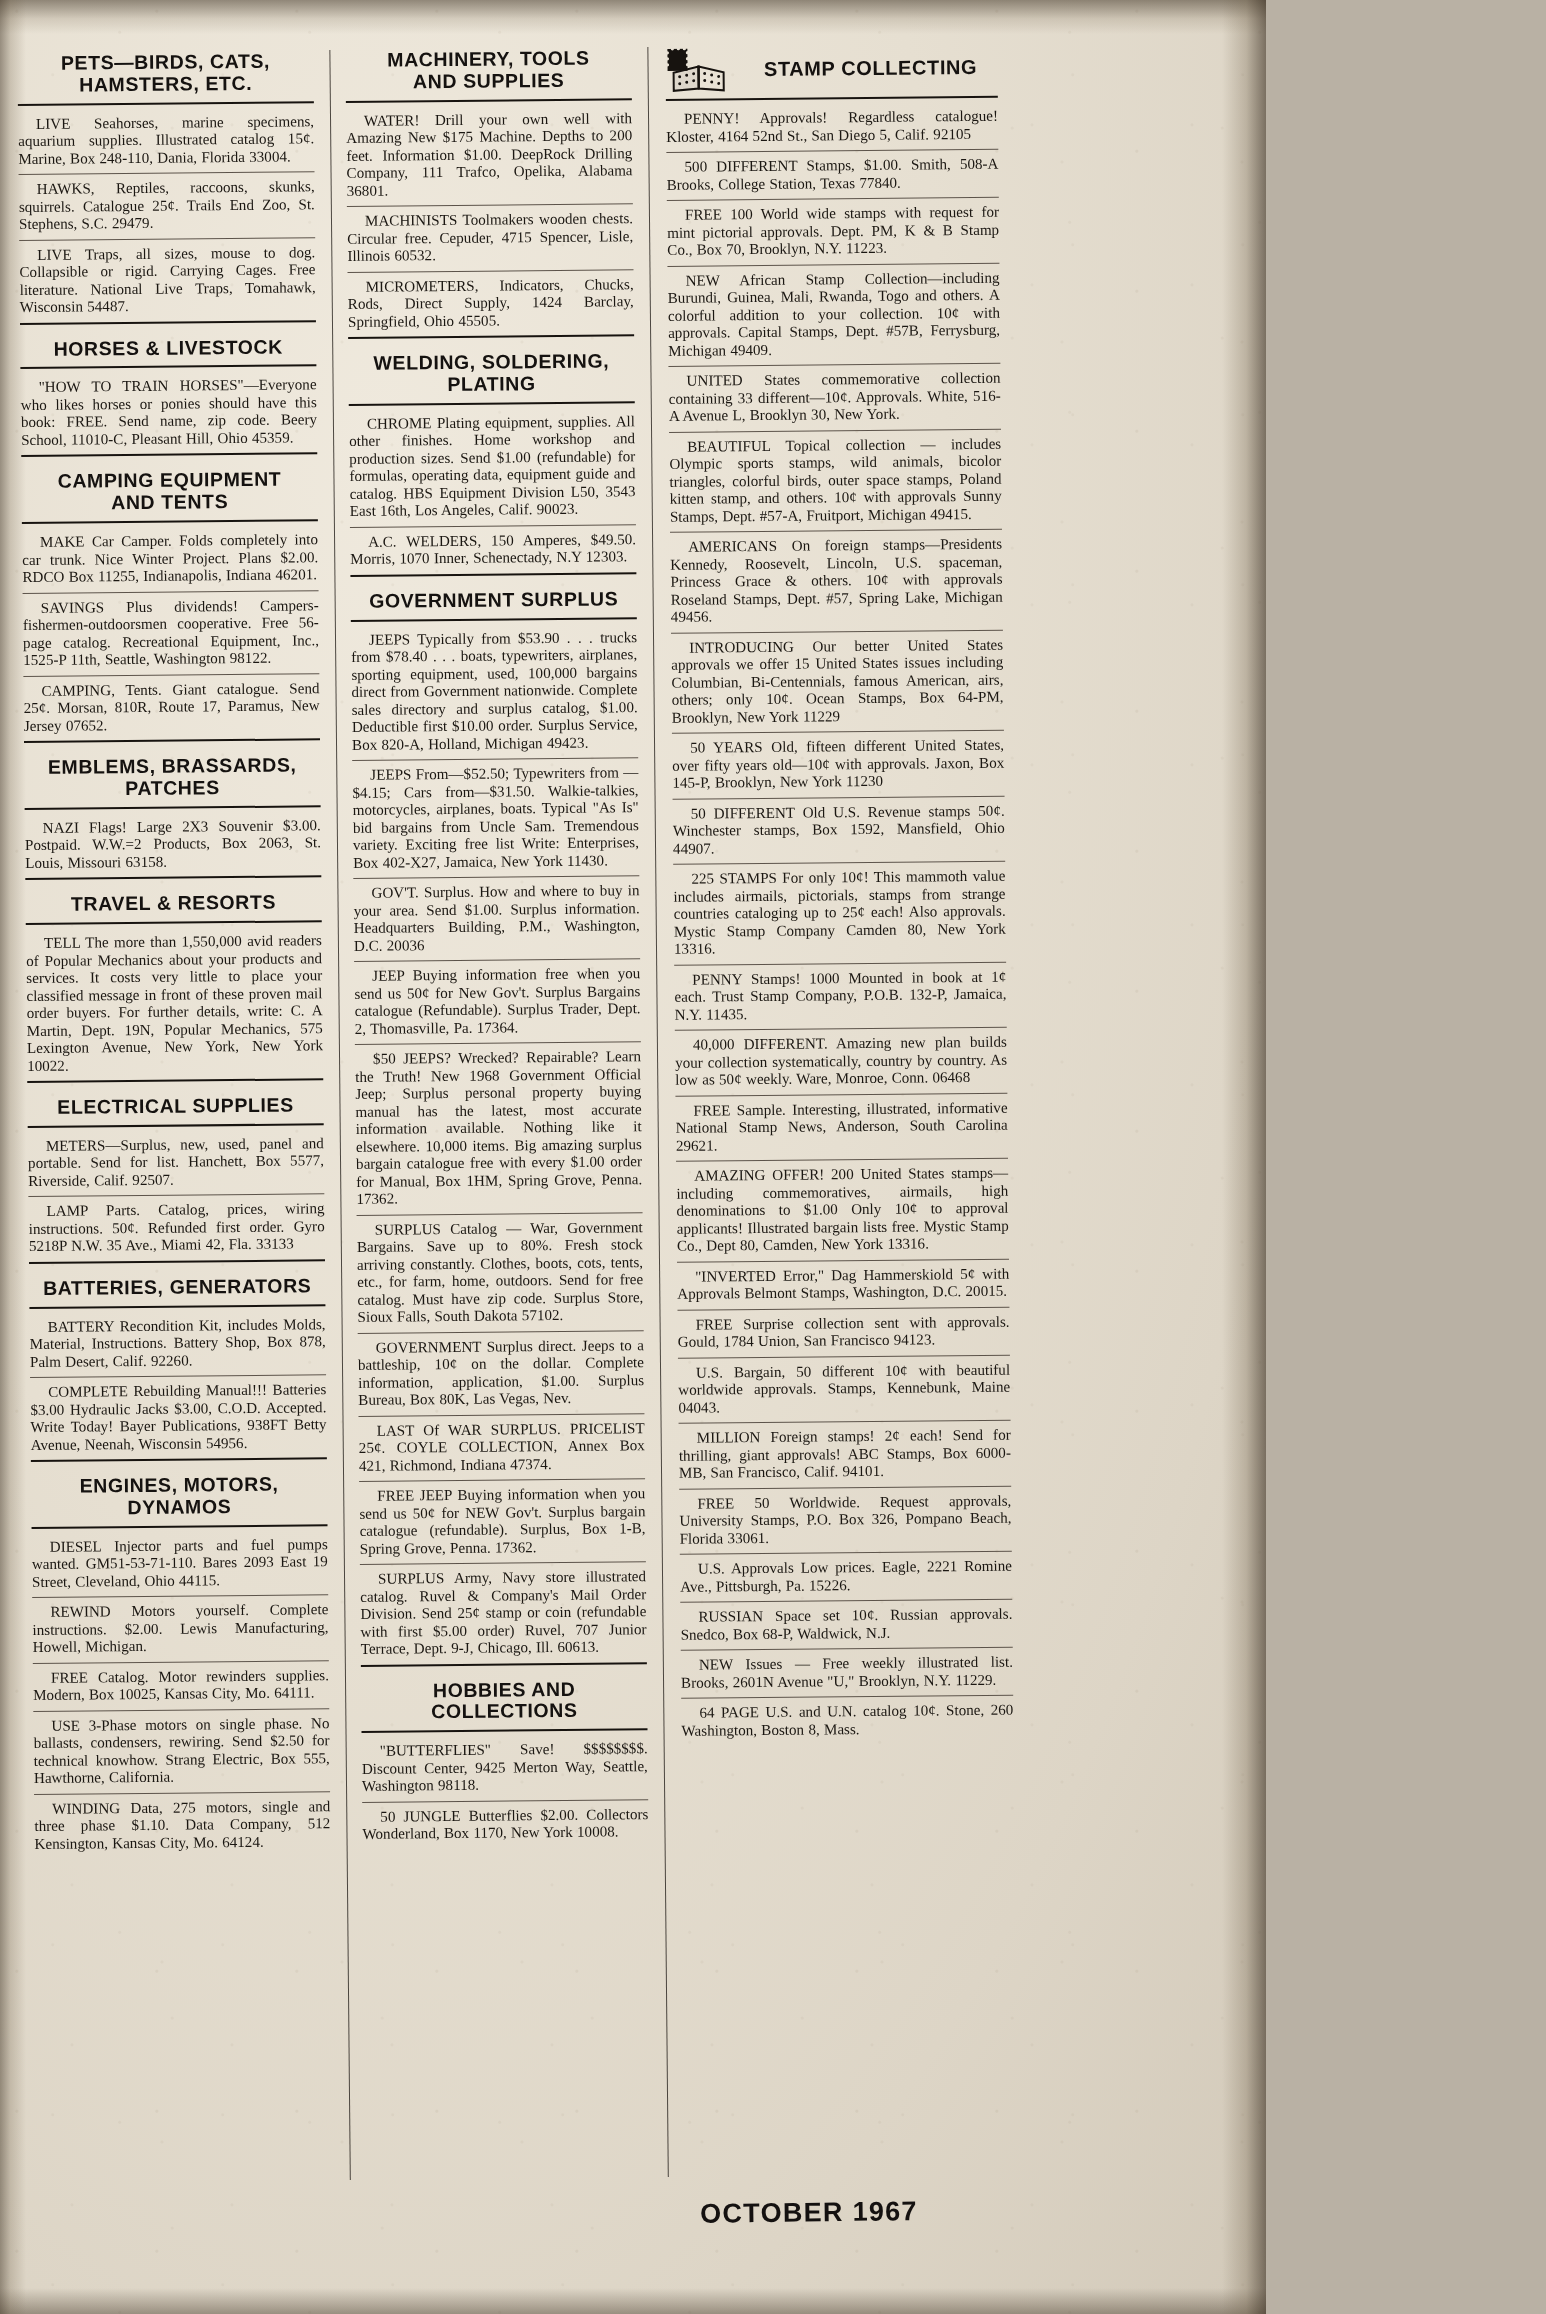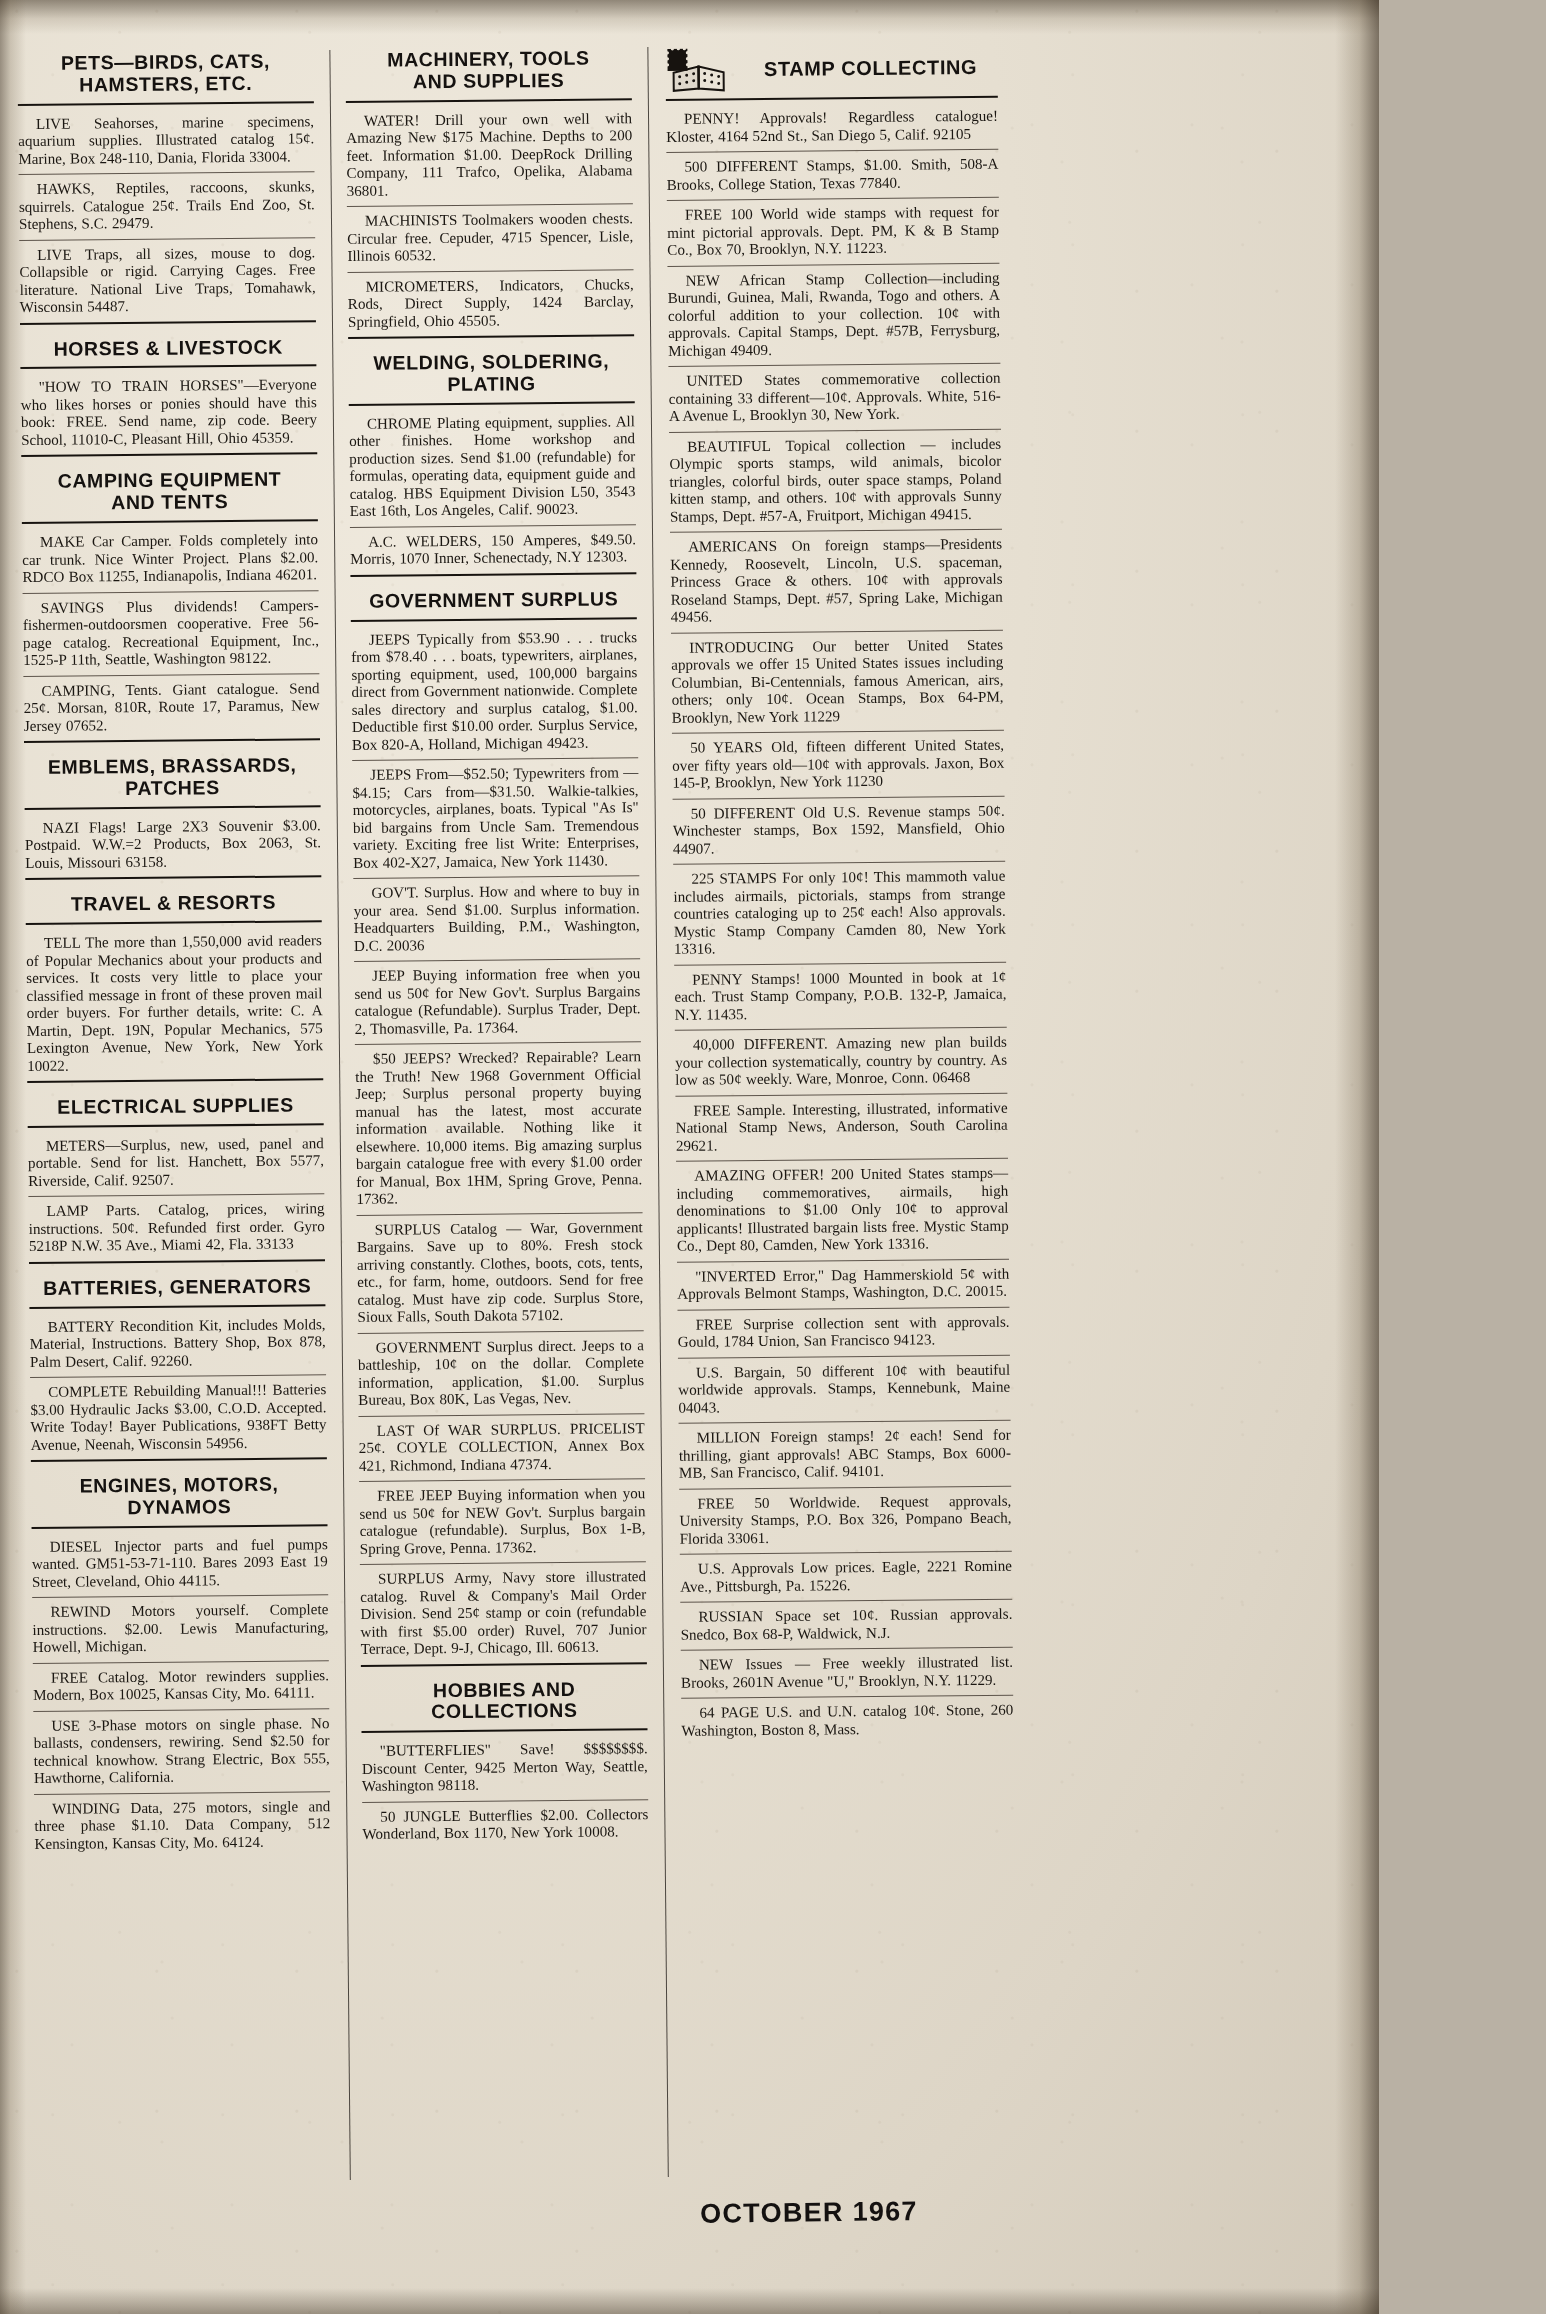--- a/index.html
+++ b/index.html
@@ -5,21 +5,21 @@
   html,body{margin:0;padding:0;}
   body{
     width:1546px;height:2314px;
     background:#b9b1a4;
     font-family:"Liberation Serif",serif;
     overflow:hidden;
   }
   
   #page{
     position:absolute;
-    left:0;top:0;width:1379px;height:2314px;
+    left:0;top:0;width:1266px;height:2314px;
     background:
       radial-gradient(ellipse at 30% 20%, #efe9dd 0%, #e6dfd1 45%, #ddd5c6 75%, #d2c9b9 100%);
     overflow:hidden;
   }
   
   #gutter-right{
     position:absolute;right:0;top:0;width:44px;height:100%;
     background:linear-gradient(to right,rgba(90,78,60,0) 0%,rgba(110,95,72,.30) 55%,rgba(60,48,34,.62) 100%);
     pointer-events:none;
   }

